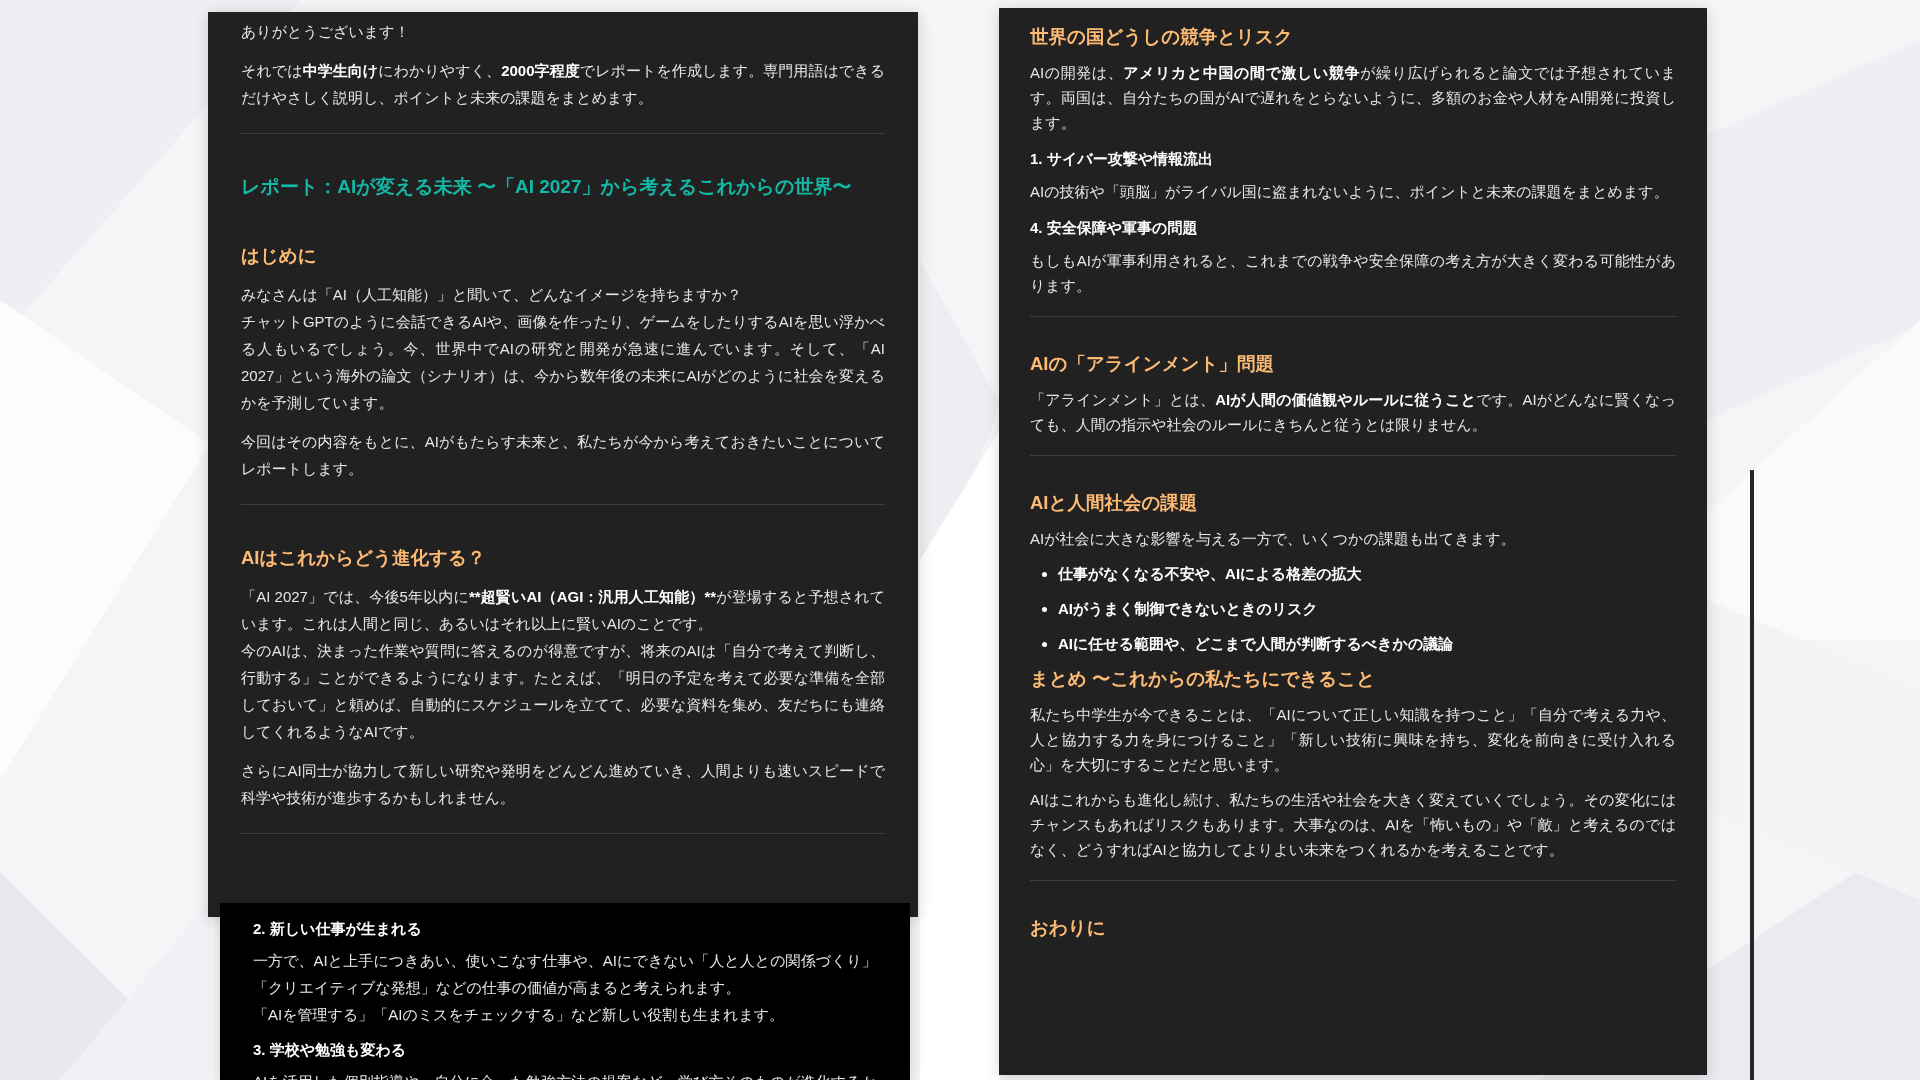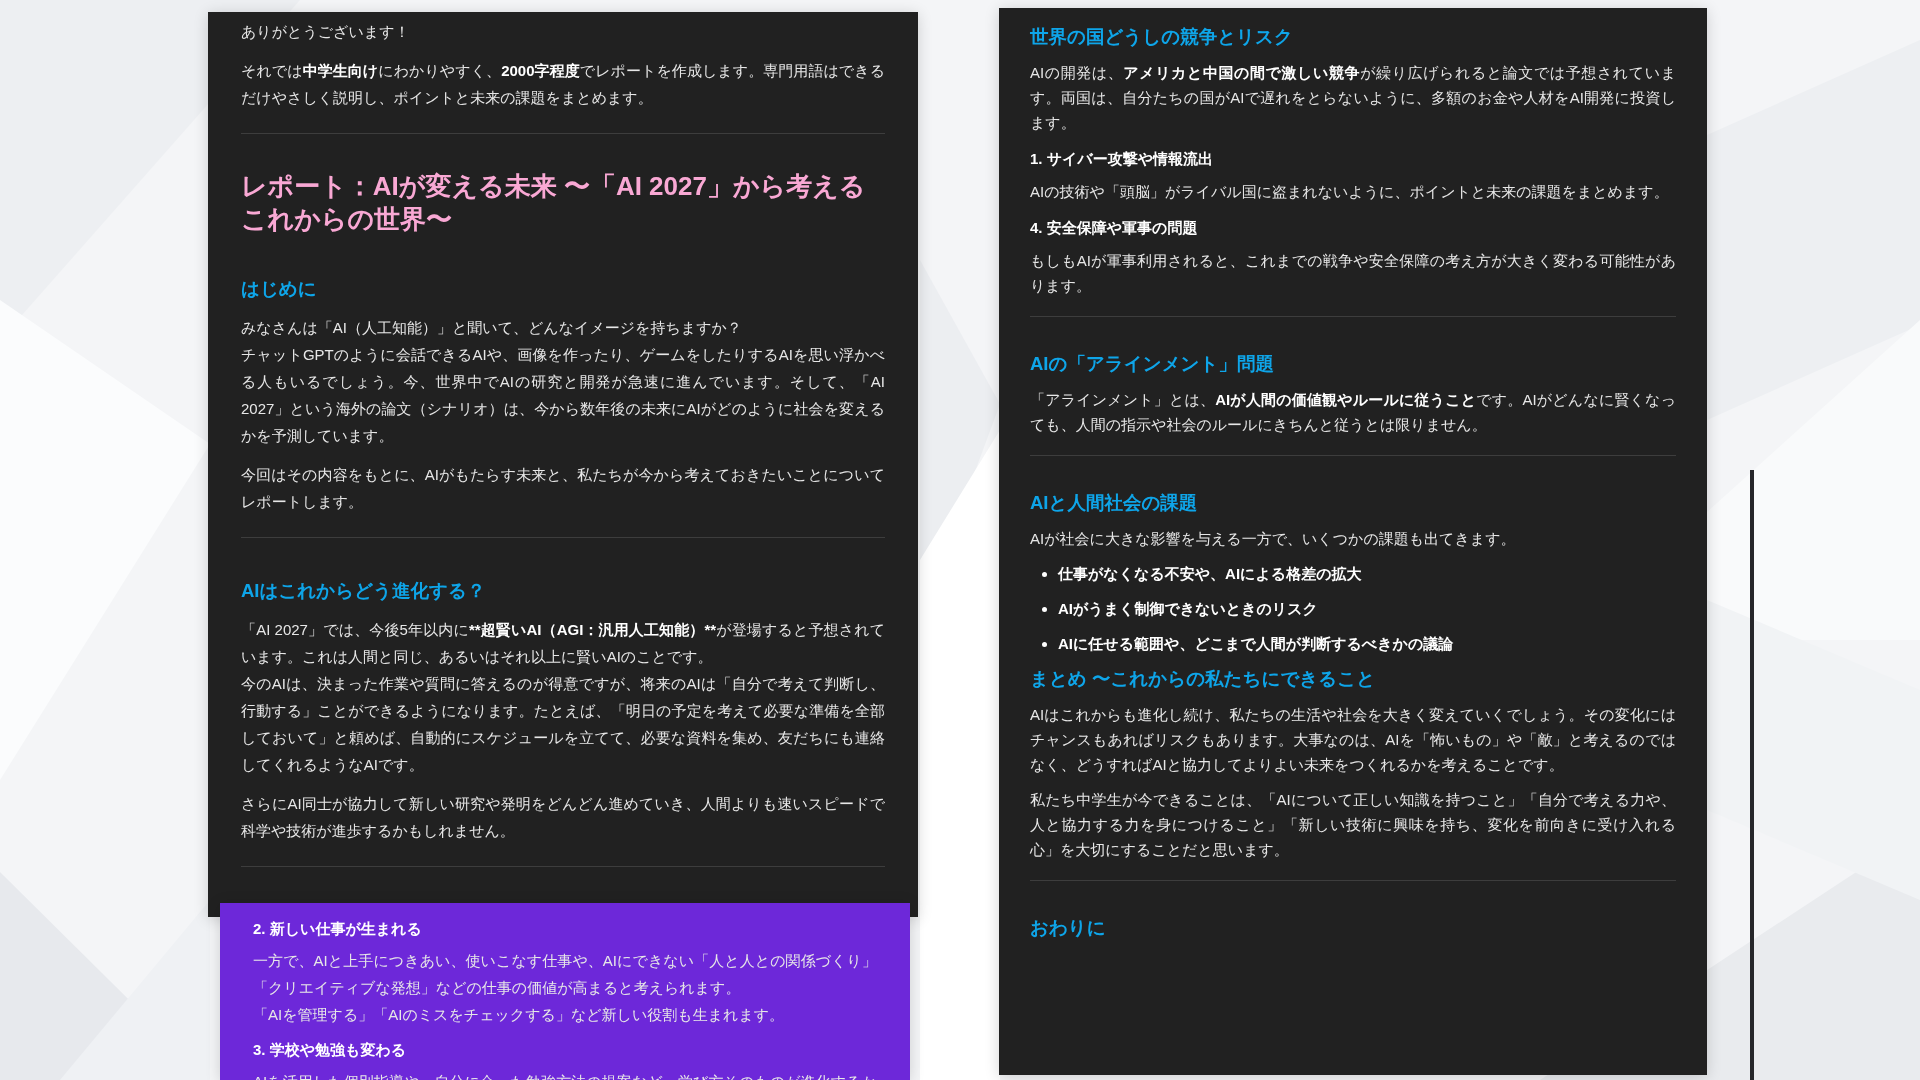--- a/index.html
+++ b/index.html
@@ -20,29 +20,29 @@
   .f8{left:1707px;top:320px;width:213px;height:320px;background:#f9fafb;clip-path:polygon(0 60%,100% 0,100% 100%,0 100%);}
   .f9{left:1540px;top:830px;width:380px;height:250px;background:#e9ebee;clip-path:polygon(100% 0,100% 100%,0 100%);}
   .f10{left:1707px;top:600px;width:213px;height:300px;background:#f1f3f5;clip-path:polygon(0 0,100% 30%,100% 100%,0 70%);}
 
   .panel{
     position:absolute;background:#212121;color:#e7e7e7;
     box-sizing:border-box;overflow:hidden;
     box-shadow:0 2px 14px rgba(0,0,0,0.16);
   }
   #left-panel{left:208px;top:12px;width:710px;height:905px;padding:2px 33px 0 33px;}
-  #left-lower-panel{left:220px;top:903px;width:690px;height:177px;background:#6d28d9;padding:4px 33px 0 33px;}
+  #left-lower-panel{left:220px;top:903px;width:690px;height:177px;background:#000000;padding:4px 33px 0 33px;}
   #right-panel{left:999px;top:8px;width:708px;height:1067px;padding:10px 31px 0 31px;}
   #panel-sliver{position:absolute;left:1750px;top:470px;width:4px;height:610px;background:#26262a;}
 
   
   .content p{font-size:15px;line-height:25px;margin:10px 0;color:#e7e7e7;text-align:justify;}
   .content strong{color:#ffffff;font-weight:700;}
-  .content h1{font-size:26px;line-height:33px;color:#f9a8d4;font-weight:700;margin:36px 0 2px 0;}
-  .content h3{font-size:18.5px;line-height:26px;color:#0ea5e9;font-weight:700;margin:34px 0 8px 0;}
+  .content h1{font-size:19px;line-height:33px;color:#14b8a6;font-weight:700;margin:36px 0 2px 0;}
+  .content h3{font-size:18.5px;line-height:26px;color:#fdba74;font-weight:700;margin:34px 0 8px 0;}
   .content h3.tight{margin-top:10px;}
   .content h4{font-size:15px;line-height:20px;color:#ffffff;font-weight:700;margin:14px 0 4px 0;}
   .content hr{border:none;border-top:1px solid #3d3d3d;margin:18px 0;}
   .content ul{margin:6px 0;padding-left:28px;}
   .content li{font-size:15px;line-height:25px;margin:10px 0;color:#ffffff;}
   .content > :first-child{margin-top:6px;}
 
   
   #left-panel p{line-height:27px;margin:12px 0;}
   #left-panel h3{margin-top:40px;}
@@ -105,21 +105,21 @@
         <p>「アラインメント」とは、<strong>AIが人間の価値観やルールに従うこと</strong>です。AIがどんなに賢くなっても、人間の指示や社会のルールにきちんと従うとは限りません。</p>
         <hr>
         <h3>AIと人間社会の課題</h3>
         <p>AIが社会に大きな影響を与える一方で、いくつかの課題も出てきます。</p>
         <ul>
           <li><strong>仕事がなくなる不安や、AIによる格差の拡大</strong></li>
           <li><strong>AIがうまく制御できないときのリスク</strong></li>
           <li><strong>AIに任せる範囲や、どこまで人間が判断するべきかの議論</strong></li>
         </ul>
         <h3 class="tight">まとめ 〜これからの私たちにできること</h3>
+        <p>私たち中学生が今できることは、「AIについて正しい知識を持つこと」「自分で考える力や、人と協力する力を身につけること」「新しい技術に興味を持ち、変化を前向きに受け入れる心」を大切にすることだと思います。</p>
         <p>AIはこれからも進化し続け、私たちの生活や社会を大きく変えていくでしょう。その変化にはチャンスもあればリスクもあります。大事なのは、AIを「怖いもの」や「敵」と考えるのではなく、どうすればAIと協力してよりよい未来をつくれるかを考えることです。</p>
-        <p>私たち中学生が今できることは、「AIについて正しい知識を持つこと」「自分で考える力や、人と協力する力を身につけること」「新しい技術に興味を持ち、変化を前向きに受け入れる心」を大切にすることだと思います。</p>
         <hr>
         <h3>おわりに</h3>
       </div>
   </section>
 
   <div id="panel-sliver"></div>
 </div>
 
 </body></html>

